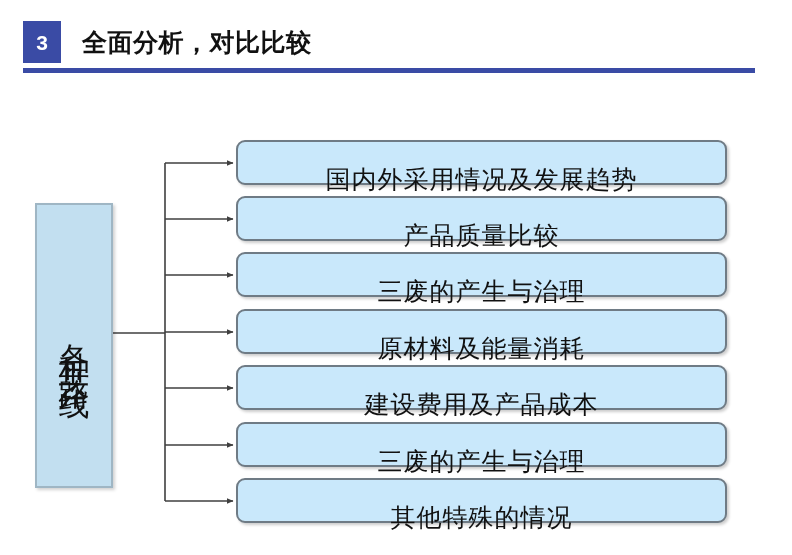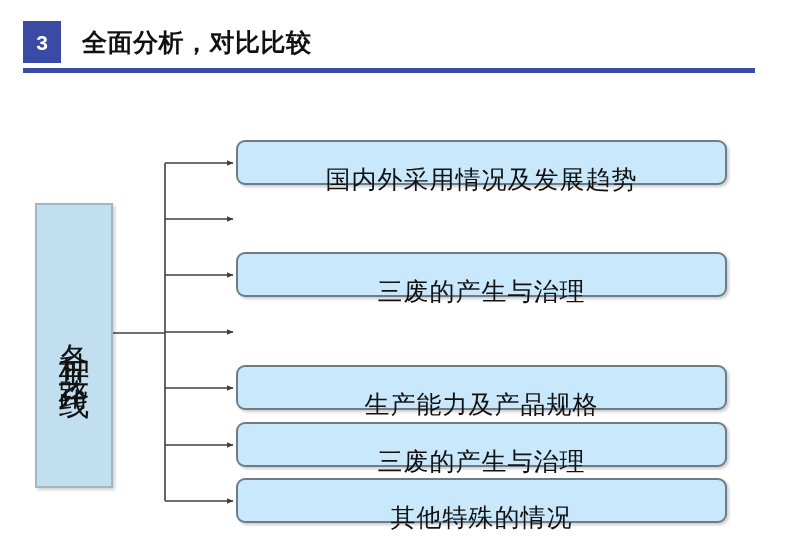--- a/index.html
+++ b/index.html
@@ -166,25 +166,31 @@
     </g>
   </svg>
 
   <div id="root-node">
     <span class="vtext">各种工艺路线</span>
   </div>
 
   <div class="leaf-node" style="top:140px">
     <span class="leaf-label">国内外采用情况及发展趋势</span>
   </div>
+  <div class="leaf-node" style="top:196px">
+    <span class="leaf-label">产品质量比较</span>
+  </div>
   <div class="leaf-node" style="top:252px">
     <span class="leaf-label">三废的产生与治理</span>
   </div>
+  <div class="leaf-node" style="top:309px">
+    <span class="leaf-label">原材料及能量消耗</span>
+  </div>
   <div class="leaf-node" style="top:365px">
-    <span class="leaf-label">生产能力及产品规格</span>
+    <span class="leaf-label">建设费用及产品成本</span>
   </div>
   <div class="leaf-node" style="top:422px">
     <span class="leaf-label">三废的产生与治理</span>
   </div>
   <div class="leaf-node" style="top:478px">
     <span class="leaf-label">其他特殊的情况</span>
   </div>
 
 </div>
 

